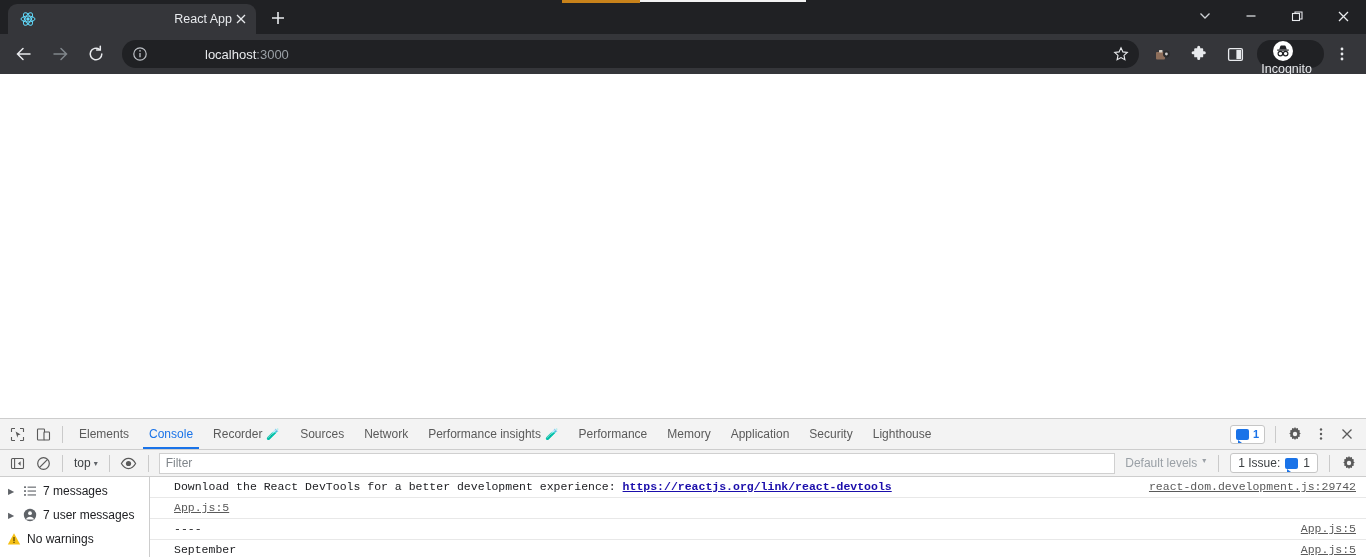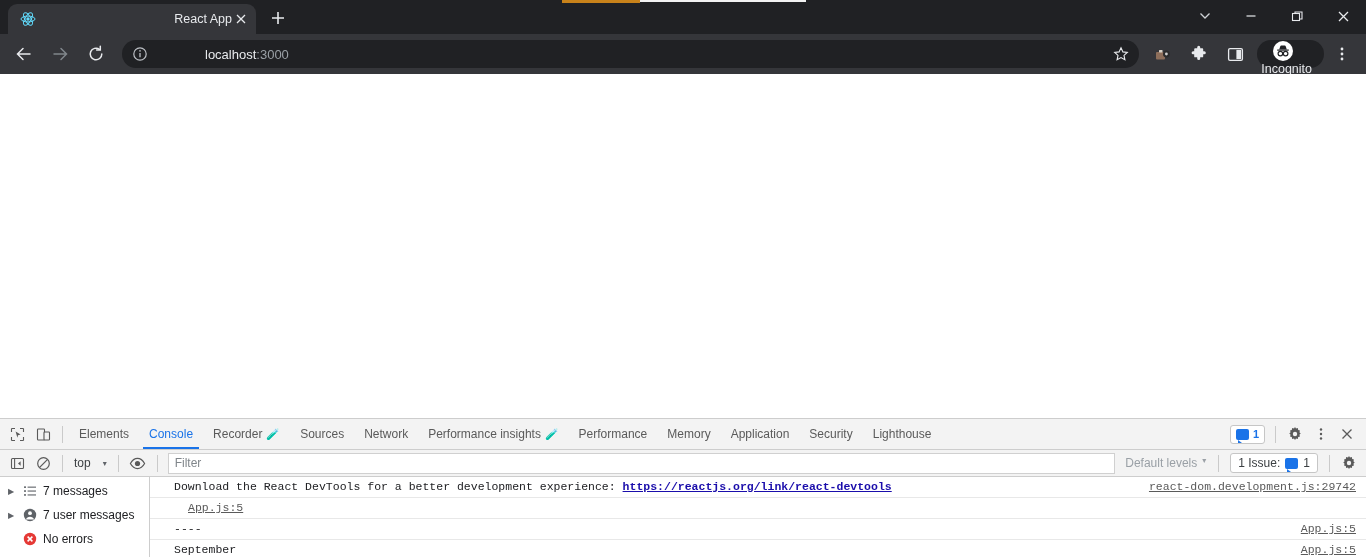--- a/index.html
+++ b/index.html
@@ -89,21 +89,21 @@
   .issue-chip {
     display: flex; align-items: center; gap: 4px; height: 19px;
     border: 1px solid #c6c6c6; border-radius: 3px; padding: 0 5px; margin: 0 4px;
     font-size: 11px; color: #3c4043; background: #fff;
   }
 
   .dt-filterbar {
     height: 27px; flex: none; background: #f3f3f3; border-bottom: 1px solid #cdcdcd;
     display: flex; align-items: center; padding: 0 4px; font-size: 12px;
   }
-  .ctx-select { display: flex; align-items: center; gap: 12px; color: #3c4043; padding: 0 5px; height: 21px; flex: none; }
+  .ctx-select { display: flex; align-items: center; gap: 3px; color: #3c4043; padding: 0 5px; height: 21px; flex: none; }
   .ctx-select .caret { font-size: 8px; color: #5f6368; }
   .filter-input {
     flex: 1 1 auto; height: 21px; border: 1px solid #d0d0d0; background: #ffffff;
     font-family: "Liberation Sans", sans-serif; font-size: 12px; color: #202124;
     padding: 0 6px; margin: 0 4px; min-width: 0; border-radius: 0;
   }
   .filter-input::placeholder { color: #80868b; }
   .levels-select { display: flex; align-items: flex-start; gap: 5px; color: #9aa0a6; padding: 0 6px; flex: none; font-size: 12px; }
   .issue-chip2 {
     display: flex; align-items: center; gap: 5px; height: 20px;
@@ -131,21 +131,21 @@
 
   .console-msgs { flex: 1 1 auto; min-width: 0; overflow: hidden; background: #ffffff; }
   .msg {
     min-height: 20px; border-bottom: 1px solid #e8e8e8; display: flex; align-items: flex-start;
     padding: 2px 6px 2px 24px; font-family: "Liberation Mono", monospace; font-size: 11.5px;
     color: #202124; line-height: 16px;
   }
   .msg .text { flex: 1 1 auto; min-width: 0; white-space: pre; overflow: hidden; }
   .msg .text a { color: #1a0dab; text-decoration: underline; font-weight: bold; }
   .msg .src {
-    flex: none; margin-left: 14px; padding-right: 4px;
+    flex: none; padding-right: 4px;
     color: #5a5a5a; text-decoration: underline; font-size: 11.5px;
     font-family: "Liberation Mono", monospace;
   }
 </style>
 </head>
 <body>
 
 <div class="app">
 
   <div class="top-sliver">
@@ -439,30 +439,20 @@
           <span class="ic">
             <svg width="14" height="14" viewBox="0 0 14 14">
               <circle cx="7" cy="7" r="6.2" fill="#5f6368"></circle>
               <circle cx="7" cy="5.2" r="1.9" fill="#ffffff"></circle>
               <path d="M2.9 11.6 a4.4 4.4 0 0 1 8.2 0 z" fill="#ffffff"></path>
             </svg>
           </span>
           <span class="lbl">7 user messages</span>
         </div>
         <div class="cs-row">
-          <span class="tri blank">▶</span>
-          <span class="ic">
-            <svg width="14" height="14" viewBox="0 0 14 14">
-              <circle cx="7" cy="7" r="6.2" fill="#e53935"></circle>
-              <path d="M4.6 4.6 L9.4 9.4 M9.4 4.6 L4.6 9.4" stroke="#ffffff" stroke-width="1.5"></path>
-            </svg>
-          </span>
-          <span class="lbl">No errors</span>
-        </div>
-        <div class="cs-row">
 
           <span class="ic">
             <svg width="14" height="14" viewBox="0 0 14 14">
               <path d="M7 1.3 L13.2 12.4 H0.8 Z" fill="#f5c015"></path>
               <rect x="6.35" y="5" width="1.3" height="4" fill="#5c4500"></rect>
               <rect x="6.35" y="9.7" width="1.3" height="1.3" fill="#5c4500"></rect>
             </svg>
           </span>
           <span class="lbl">No warnings</span>
         </div>

